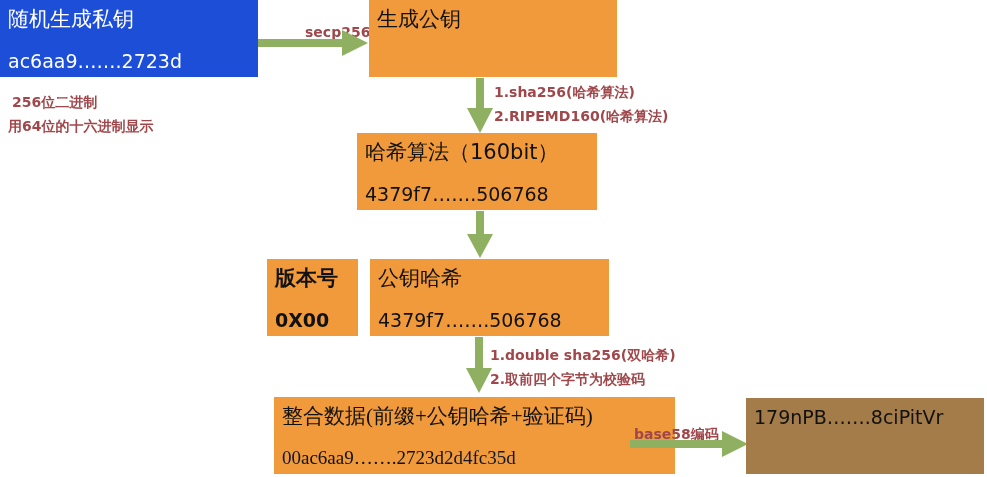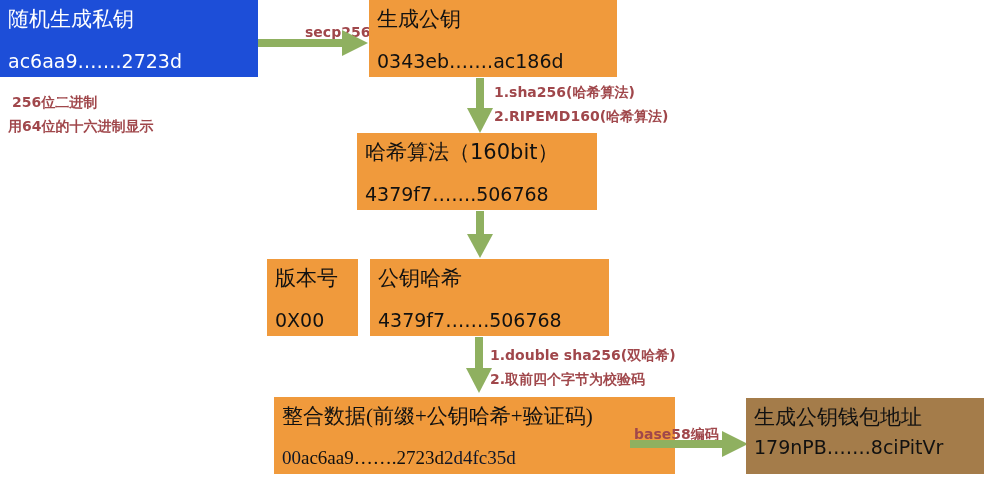--- a/index.html
+++ b/index.html
@@ -29,41 +29,40 @@
 <div class="label" style="left:8px;top:116px;text-align:right;">用64位的十六进制显示</div>
 
 <div class="label" style="left:260px;top:22px;margin-left:45px;">secp256k1</div>
 <svg class="arrow" style="left:258px;top:30px;" width="112" height="26">
   <rect x="0" y="9" width="86" height="8" fill="#8fb060"></rect>
   <polygon points="84,0 110,13 84,26" fill="#8fb060"></polygon>
 </svg>
 
 <div class="box orange" style="left:369px;top:0;width:248px;height:77px;">
   <div class="t1">生成公钥</div>
-  <div class="t2">0343eb…….ac186d</div>
 </div>
 
 <svg class="arrow" style="left:467px;top:78px;" width="26" height="55">
   <rect x="9" y="0" width="8" height="32" fill="#8fb060"></rect>
   <polygon points="0,30 26,30 13,55" fill="#8fb060"></polygon>
 </svg>
 <div class="label" style="left:494px;top:82px;">1.sha256(哈希算法)</div>
 <div class="label" style="left:494px;top:106px;">2.RIPEMD160(哈希算法)</div>
 
 <div class="box orange" style="left:357px;top:133px;width:240px;height:77px;">
   <div class="t1">哈希算法（160bit）</div>
   <div class="t2">4379f7…….506768</div>
 </div>
 
 <svg class="arrow" style="left:467px;top:211px;" width="26" height="47">
   <rect x="9" y="0" width="8" height="25" fill="#8fb060"></rect>
   <polygon points="0,23 26,23 13,47" fill="#8fb060"></polygon>
 </svg>
 
-<div class="box orange" style="left:267px;top:259px;width:91px;height:77px;">
+<div class="box orange" style="left:267px;top:259px;width:91px;height:77px;font-weight:bold;">
   <div class="t1">版本号</div>
   <div class="t2">0X00</div>
 </div>
 
 <div class="box orange" style="left:370px;top:259px;width:239px;height:77px;">
   <div class="t1">公钥哈希</div>
   <div class="t2">4379f7…….506768</div>
 </div>
 
 <svg class="arrow" style="left:466px;top:337px;" width="26" height="56">
@@ -80,15 +79,14 @@
   </div>
 </div>
 
 <div class="label" style="left:634px;top:424px;">base58编码</div>
 <svg class="arrow" style="left:630px;top:431px;" width="120" height="26">
   <rect x="0" y="9" width="94" height="8" fill="#8fb060"></rect>
   <polygon points="92,0 118,13 92,26" fill="#8fb060"></polygon>
 </svg>
 
 <div class="box brown" style="left:746px;top:398px;width:238px;height:76px;">
-  <div class="t1">生成公钥钱包地址</div>
   <div class="t2" style="margin-top:0;">179nPB…….8ciPitVr</div>
 </div>
 
 </body></html>

